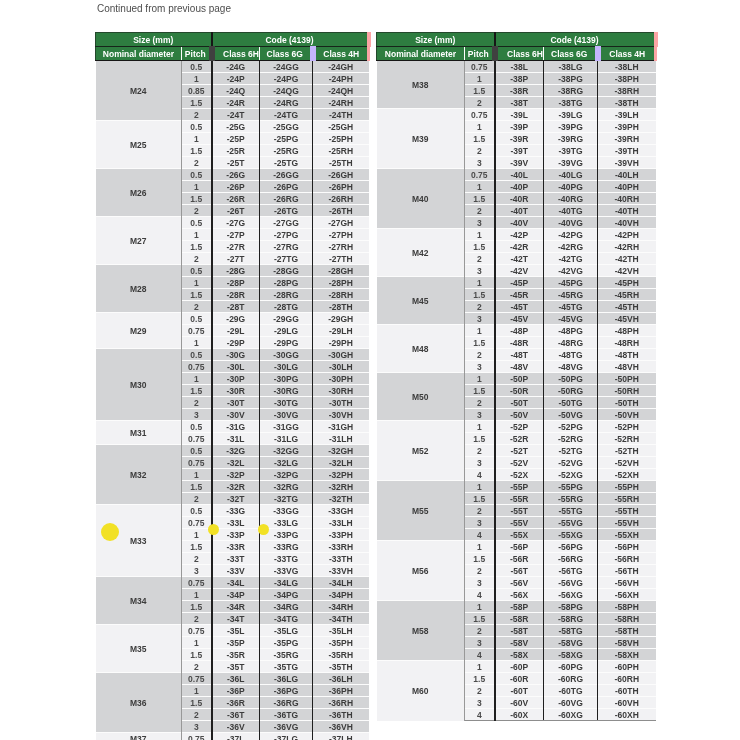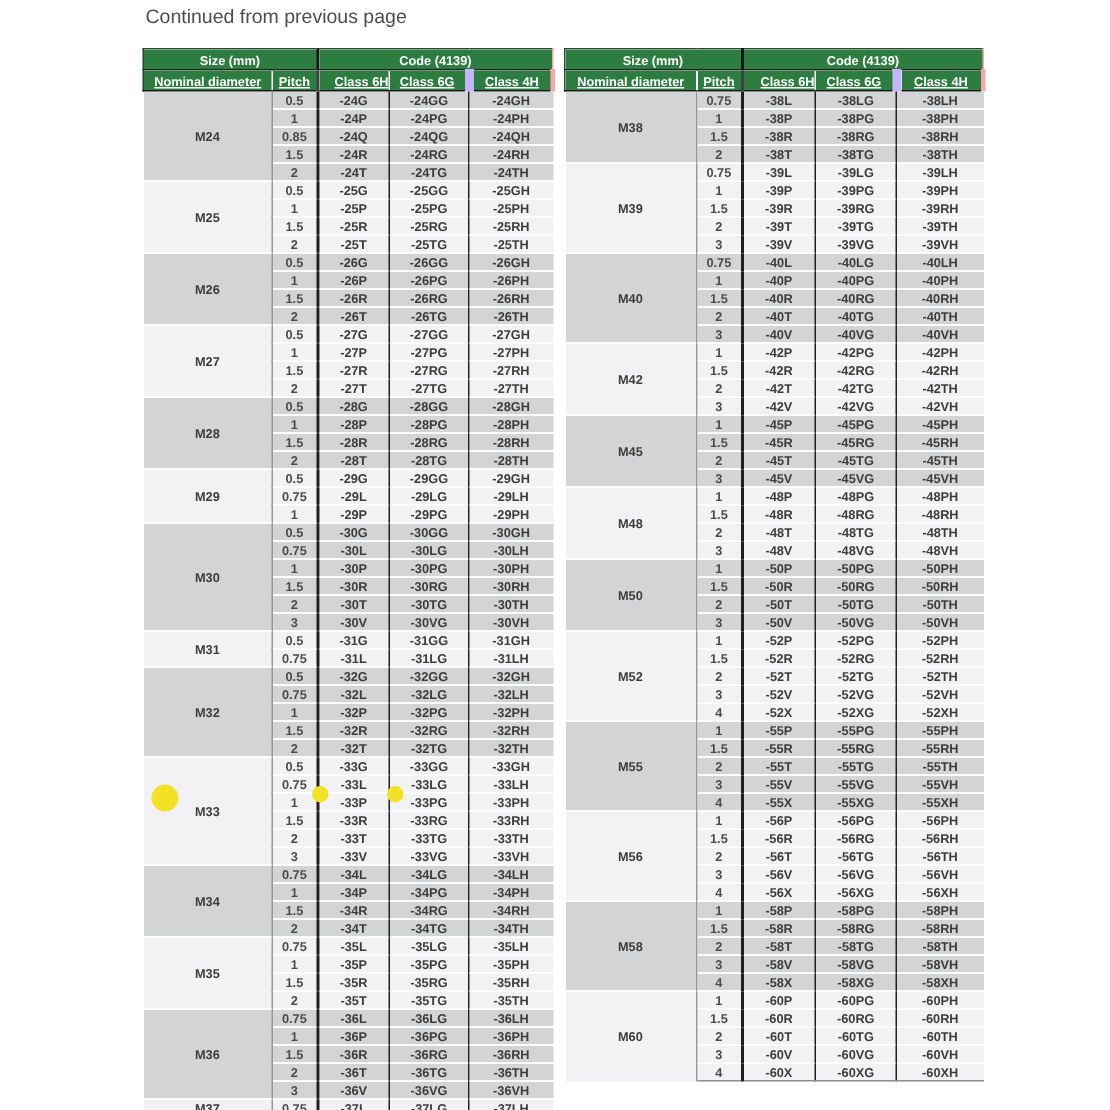--- a/index.html
+++ b/index.html
@@ -7,48 +7,47 @@
   body {
     width: 740px; height: 740px;
     background: #ffffff;
     font-family: "Liberation Sans", sans-serif;
     position: relative;
     overflow: hidden;
   }
   #page { position: absolute; inset: 0; }
   .note {
     position: absolute; left: 97px; top: 3px;
-    font-size: 13px; color: #4d4d4d;
+    font-size: 10px; color: #4d4d4d;
   }
   table.code-table {
     position: absolute; top: 32px;
     border-collapse: collapse; table-layout: fixed;
   }
   #table-left  { left: 95px;  }
   #table-right { left: 376px; }
   .code-table th, .code-table td {
     padding: 0; overflow: hidden; white-space: nowrap;
     text-align: center; vertical-align: middle;
   }
   th.banner {
     background: var(--green); color: #ffffff;
     font-size: 8.5px; font-weight: bold; height: 14px;
     border-top: 1px solid #24482c;
     border-bottom: 1.5px solid #16251a;
   }
   th.size-banner { border-right: 2px solid #161616; border-left: 1px solid #24482c; }
-  th.code-banner { border-right: 1px solid #fca5a5; }
+  th.code-banner { border-right: 4px solid #fca5a5; }
   th.sub {
     background: var(--green); color: #ffffff;
     font-size: 8.5px; font-weight: bold; height: 14px;
     border-bottom: 1.5px solid #161616;
-    text-decoration: underline;
   }
   th.nominal-h { border-right: 1px solid #fdfdfd; border-left: 1px solid #24482c; }
-  th.pitch-h   { border-right: 2px solid #404040; }
+  th.pitch-h   { border-right: 6px solid #404040; }
   th.c6h-h     { border-right: 1px solid #fdfdfd; text-align: right; }
   th.c6g-h     { border-right: 6px solid #c4b5fd; }
   th.c4h-h     { border-right: 3px solid #fca5a5; }
   tbody td {
     height: 12px; font-size: 8.5px; font-weight: bold;
     color: #3c3c3c; border-top: 1px solid #fcfcfc;
   }
   td.nominal { border-right: 1px solid #989898; }
   td.pitch   { border-right: 2px solid #1f1f1f; color: #4b4b4b; }
   td.c6h     { border-right: 1px solid #1f1f1f; }

